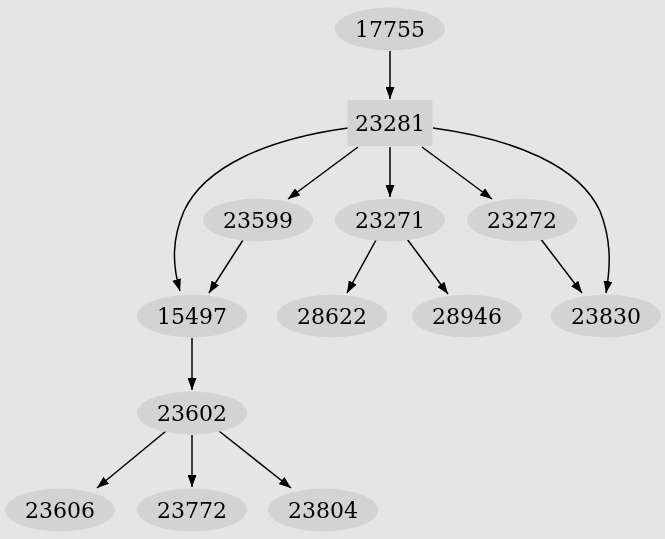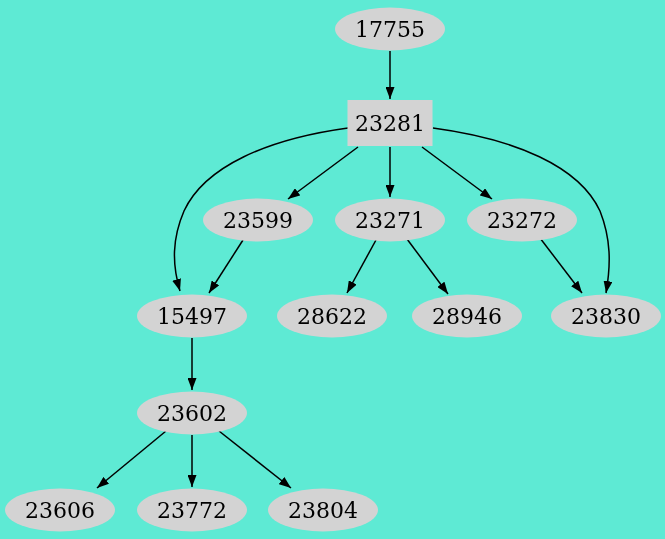--- a/index.html
+++ b/index.html
@@ -7,21 +7,21 @@
     padding: 0;
     background: #ffffff;
     width: 665px;
     height: 539px;
     overflow: hidden;
   }
   .canvas {
     position: relative;
     width: 665px;
     height: 539px;
-    background: #5eead4;
+    background: #e5e5e5;
   }
   svg {
     display: block;
   }
   .edge-path {
     fill: none;
     stroke-width: 1.5px;
   }
   .node-label {
     font-family: "DejaVu Serif", "Liberation Serif", serif;

